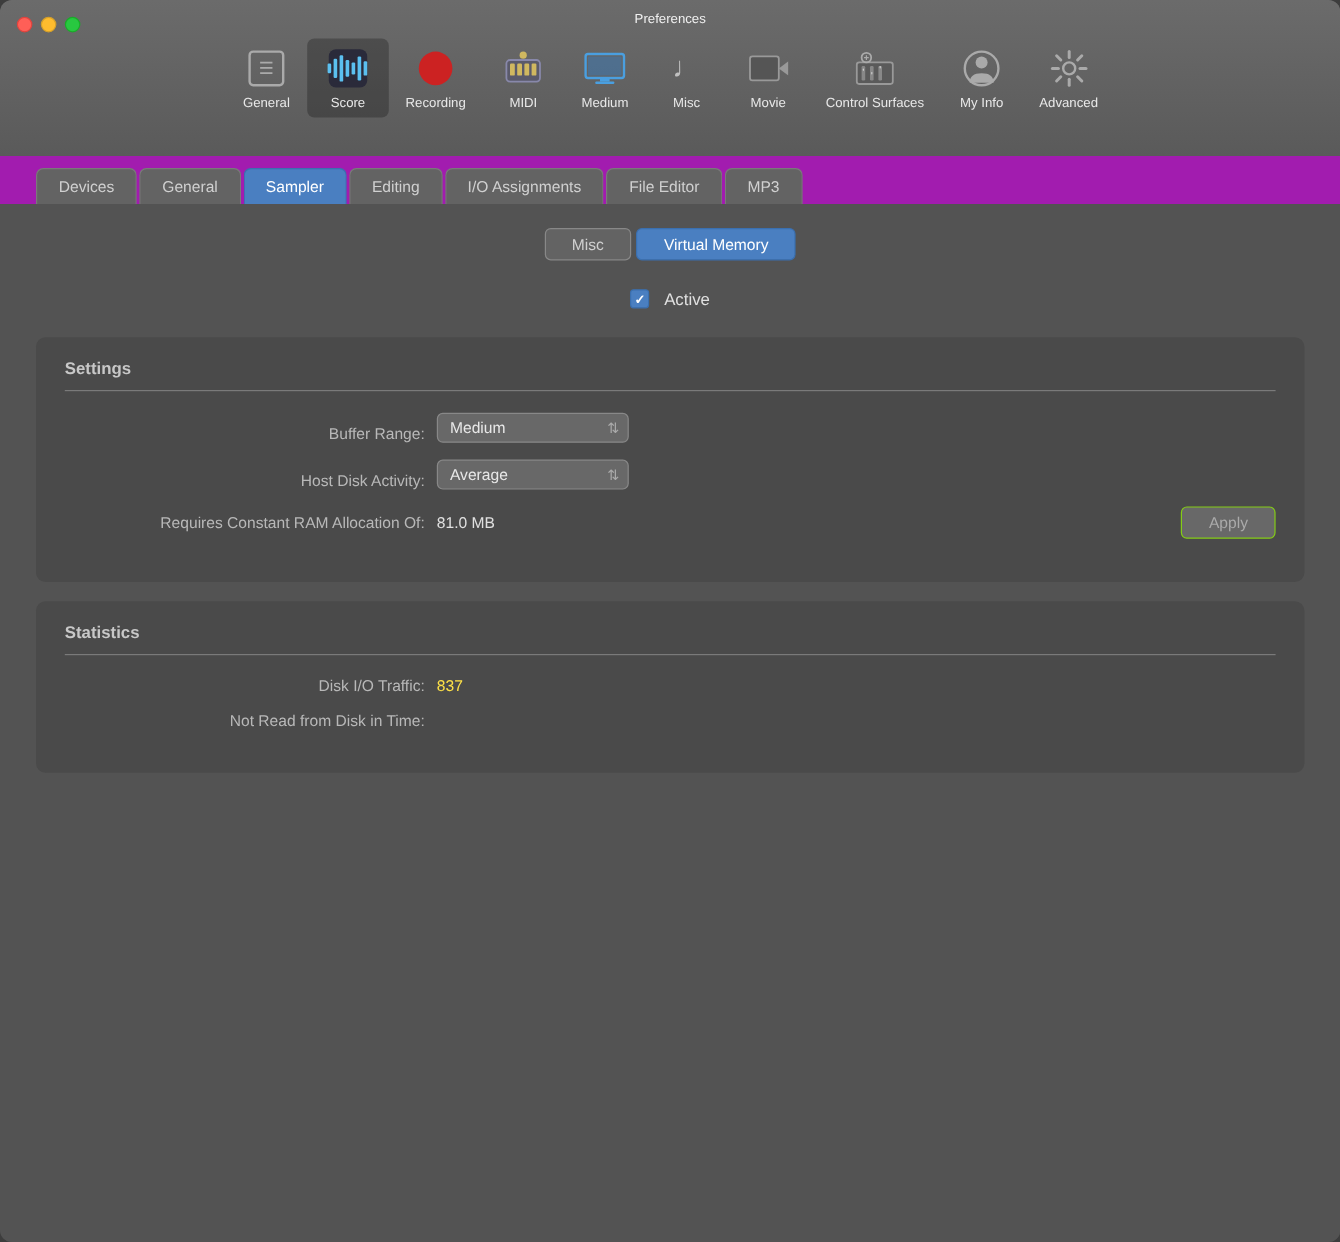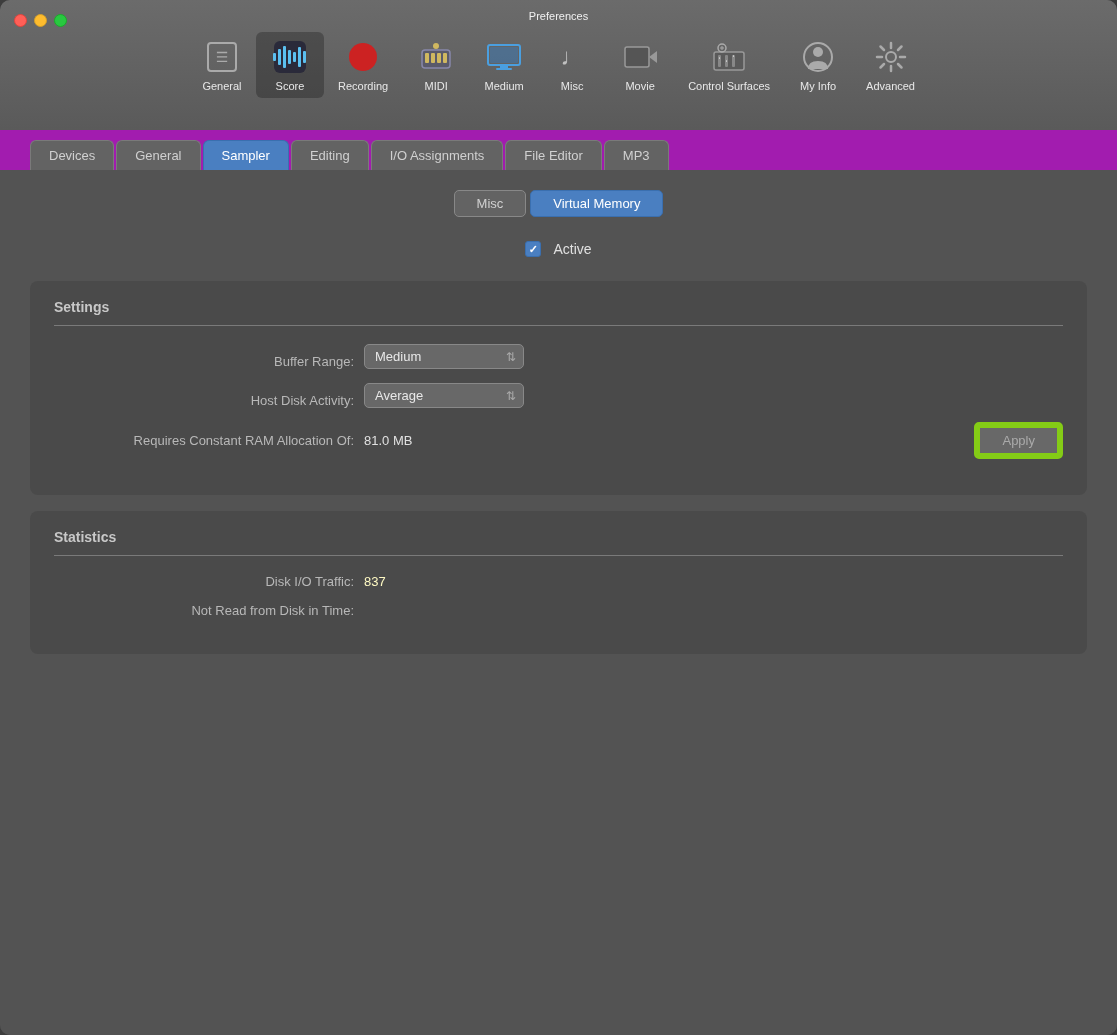--- a/index.html
+++ b/index.html
@@ -215,21 +215,21 @@
     }
 
     .form-label {
       color: #b8b8b8;
       font-size: 13px;
       text-align: right;
       flex: 0 0 300px;
     }
 
     .form-value {
-      color: #fef9c3;
+      color: #fde047;
       font-size: 13px;
     }
 
     .select-wrapper {
       position: relative;
       display: inline-flex;
       align-items: center;
     }
 
     .select-control {
@@ -247,21 +247,21 @@
     .select-arrow {
       position: absolute;
       right: 8px;
       pointer-events: none;
       color: #aaa;
       font-size: 12px;
     }
 
     .apply-btn {
       background: #686868;
-      border: 6px solid #84cc16;
+      border: 1px solid #84cc16;
       border-radius: 5px;
       color: #aaa;
       padding: 5px 22px;
       font-size: 13px;
       cursor: pointer;
       margin-left: 20px;
     }
 
     .ram-row {
       display: flex;

